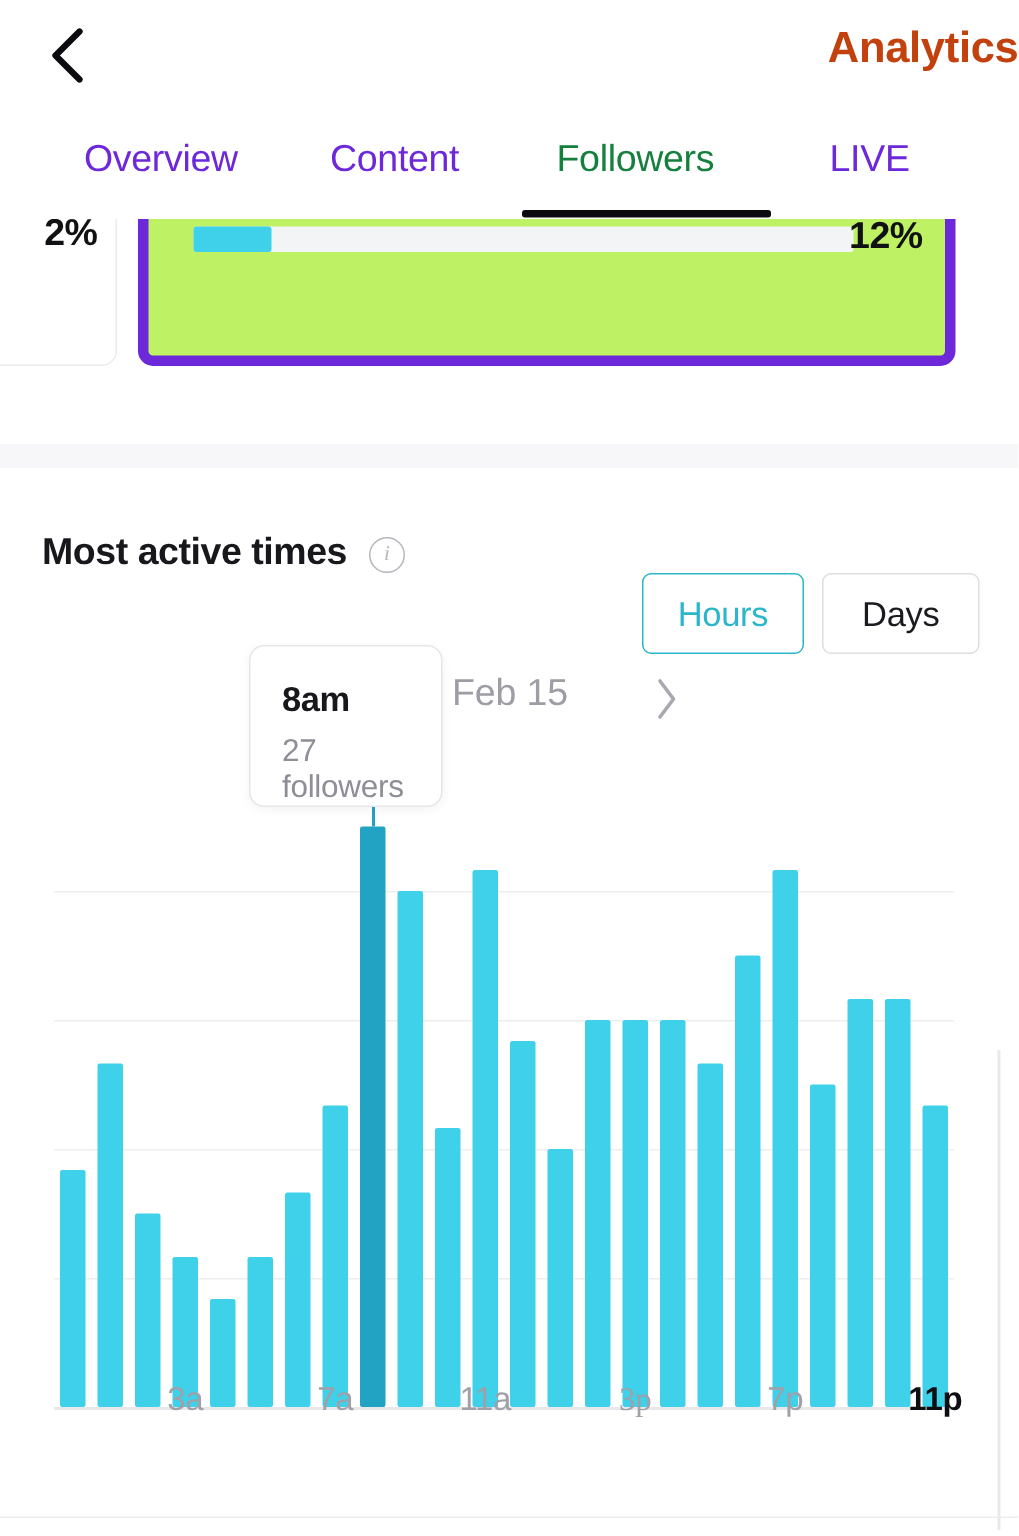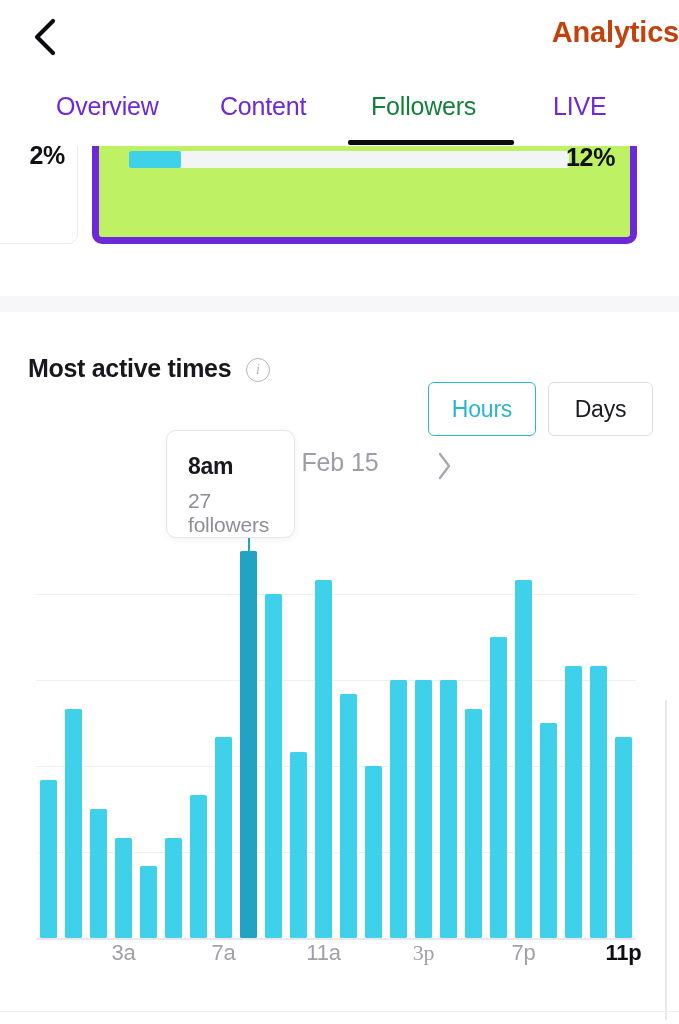--- a/index.html
+++ b/index.html
@@ -148,21 +148,21 @@
     z-index: 8;
   }
   .tooltip .tt-time {
     position: absolute; left: 21px; top: 22px;
     font-size: 23px; font-weight: 700; color: #17171c; letter-spacing: -0.3px;
   }
   .tooltip .tt-value {
     position: absolute; left: 21px; top: 58px;
     font-size: 21px; font-weight: 400; color: #8e8e97; letter-spacing: -0.2px;
   }
-  .xlabels { position: absolute; left: 0; top: 432px; width: 679px; height: 40px; }
+  .xlabels { position: absolute; left: 0; top: 412px; width: 679px; height: 40px; }
   .xlabel {
     position: absolute; top: 0; font-size: 22px; color: #a0a0a8;
     letter-spacing: -0.2px; text-align: center; width: 60px;
   }
   .xlabel.emphasis { color: #0e0e12; font-weight: 700; }
 
   
   .right-edge {
     position: absolute; left: 665px; top: 700px; width: 1.5px; height: 320px;
     background: #e9e9ec;

